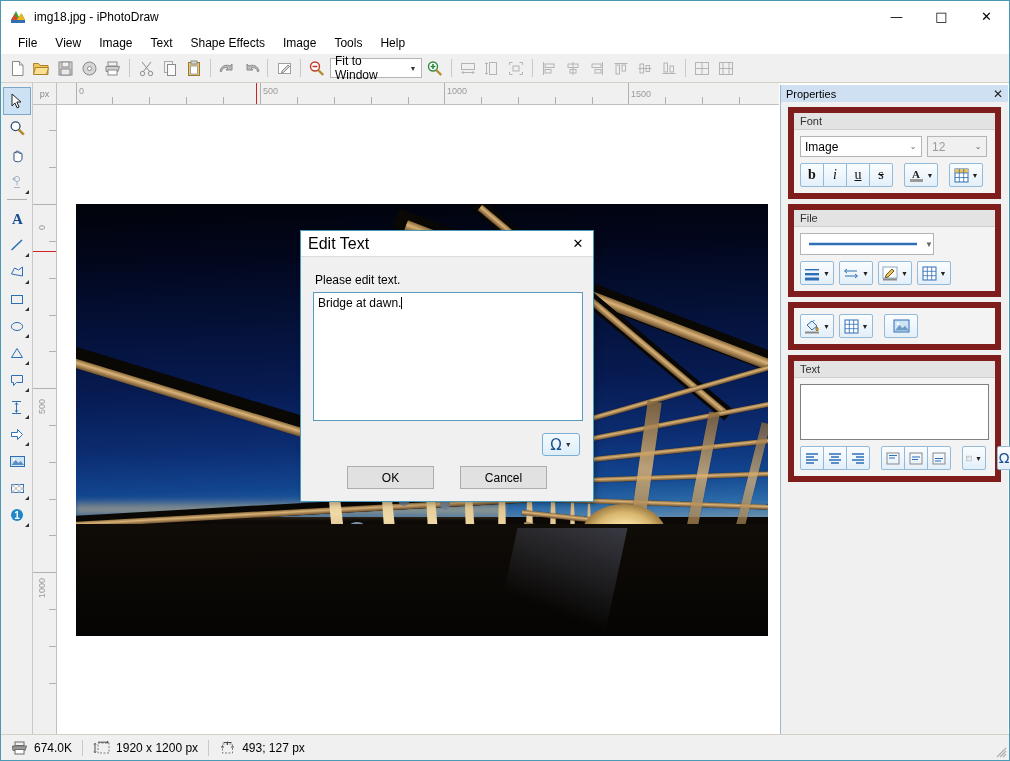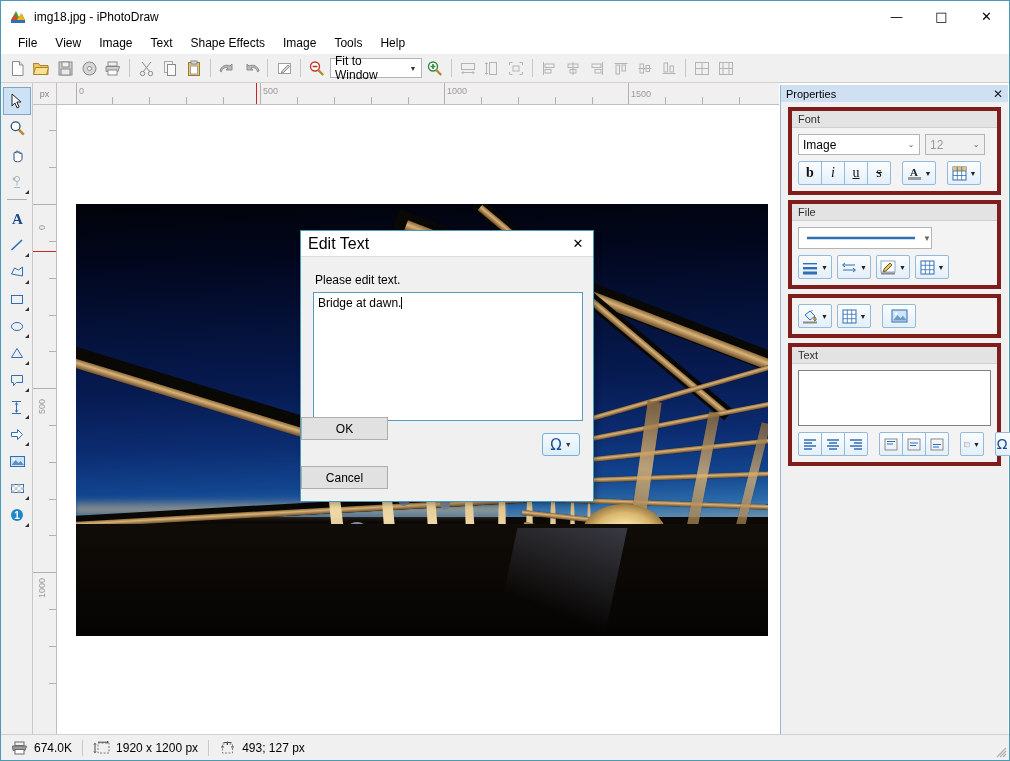--- a/index.html
+++ b/index.html
@@ -104,34 +104,34 @@
              font-size:12px; overflow:hidden; }
   .caret { display:inline-block; width:1px; height:12px; background:#000;
            vertical-align:-2px; margin-left:0px; }
   #omegabtn { position:absolute; right:13px; top:202px; width:38px; height:23px;
               background:linear-gradient(180deg,#f4fafe,#ddeef9); border:1px solid #7aafd4;
               border-radius:3px; display:flex; align-items:center;
               justify-content:center; cursor:default; }
   #omegabtn .om { font-size:15px; color:#1a4d8f; font-family:"DejaVu Sans", sans-serif; }
   #omegabtn .ar { font-size:7px; margin-left:3px; color:#333; }
   #dlgbtns { position:absolute; left:0; bottom:12px; width:100%;
-             display:flex; justify-content:center; gap:26px;flex-direction:column; }
+             display:flex; justify-content:center; gap:26px; }
   .dlgbtn { width:87px; height:23px; background:#e1e1e1; border:1px solid #adadad;
             font-size:12px; display:flex; align-items:center; justify-content:center;
             cursor:default; font-family:"Liberation Sans", sans-serif; }
 
   
   #props { position:absolute; left:779px; top:84px; width:228px; height:649px;
            background:#f0f0f0; border-left:1px solid #9ab8cc; }
   #propshdr { height:17px; background:#cfe0f2; display:flex; align-items:center;
               padding:0 5px; }
   #propshdr .t { font-size:11px; flex:1; }
   #propshdr .x { font-size:12px; cursor:default; color:#1a1a1a;
                  font-family:"DejaVu Sans", sans-serif; }
-  .group { margin:5px 7px 0 7px; border:4px solid #7f1d1d; background:#f3f3f3; }
+  .group { margin:5px 7px 0 7px; border:6px solid #7f1d1d; background:#f3f3f3; }
   .grouphdr { height:17px; background:#e3e3e3; border-bottom:1px solid #cfcfcf;
               display:flex; align-items:center; padding-left:6px; font-size:11px;
               color:#303030; }
   .groupbody { padding:6px; }
   .row { display:flex; align-items:center; gap:5px; }
   .row + .row { margin-top:6px; }
   .combo { height:21px; background:#fff; border:1px solid #b4b4b4; display:flex;
            align-items:center; font-size:12px; }
   .combo .cv { padding-left:4px; flex:1; }
   .combo .ca { width:16px; text-align:center; font-size:8px; color:#666; }

